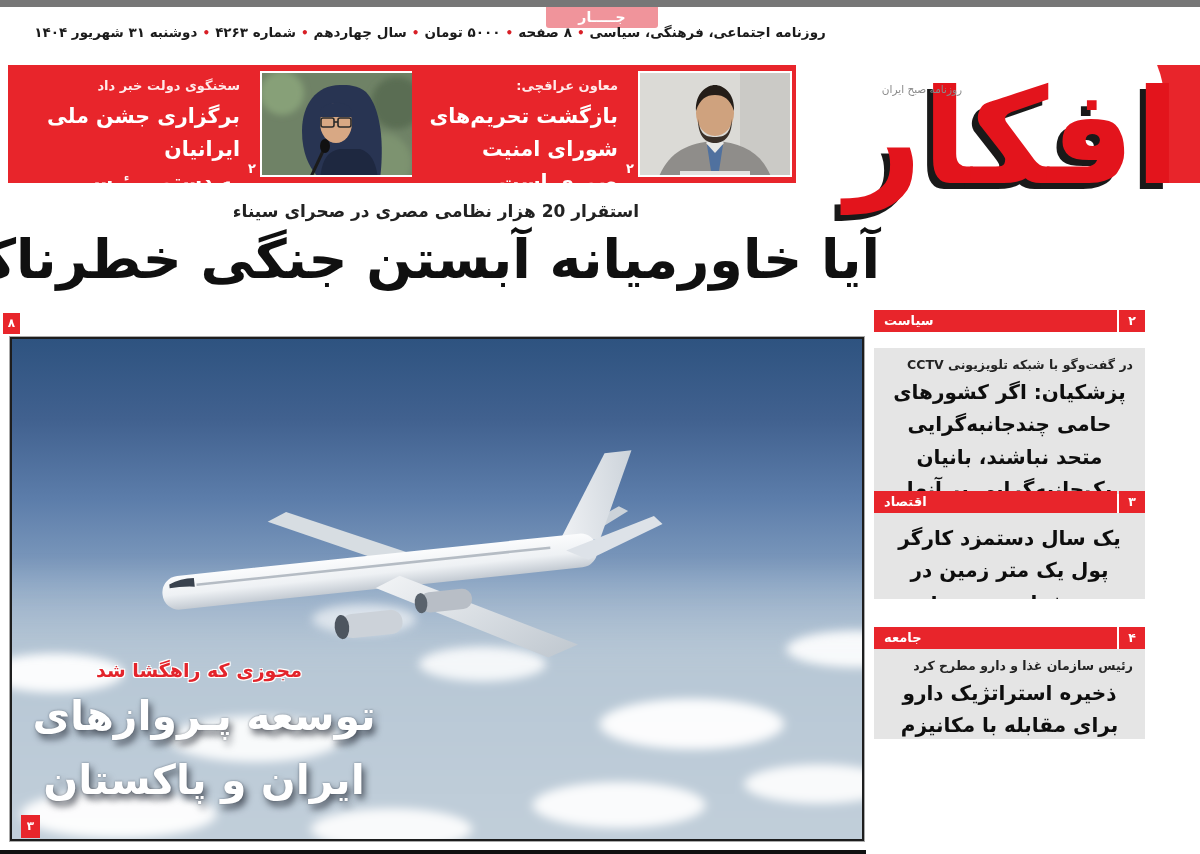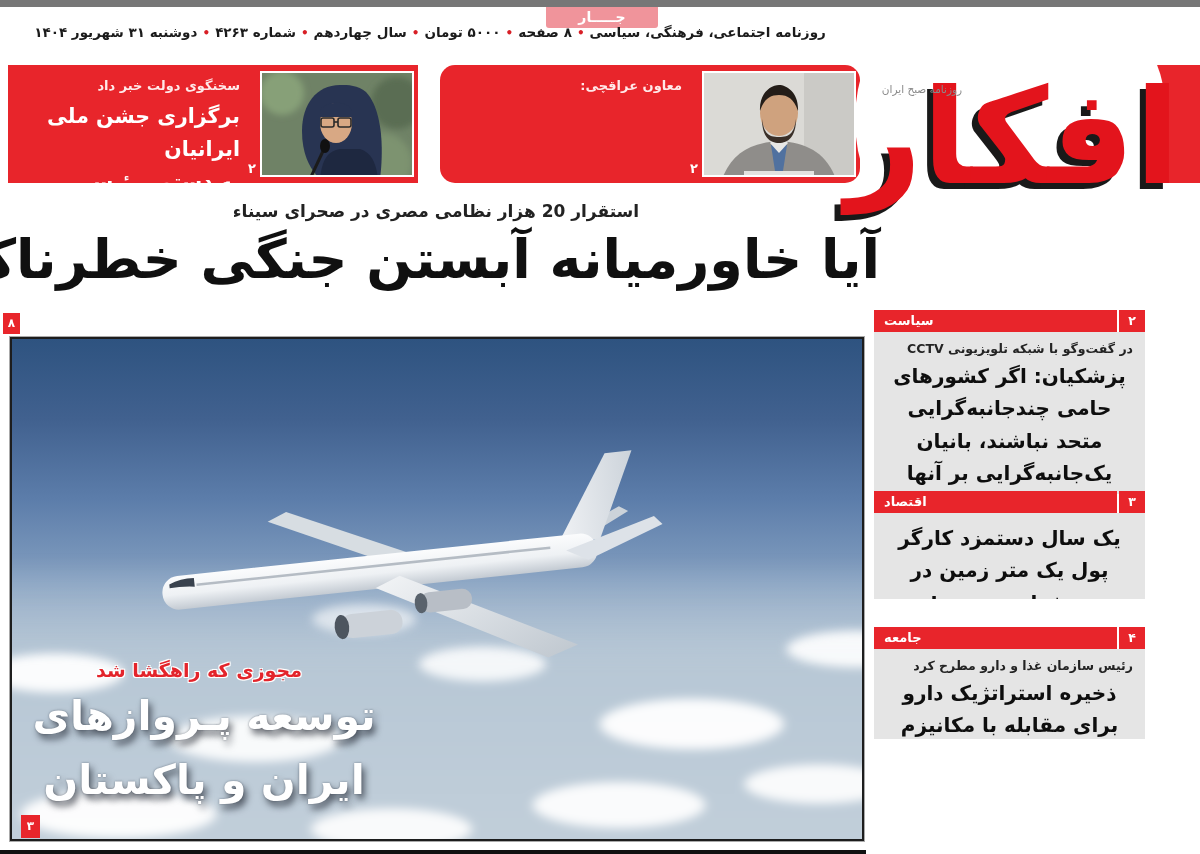--- a/index.html
+++ b/index.html
@@ -112,21 +112,21 @@
   }
   .sec-bar-inner{display:inline-block;direction:rtl;}
   .sec-chip{
     width:26px;margin-left:2px;background:#e8252b;color:#fff;font-size:12.5px;
     font-weight:bold;text-align:center;line-height:22px;
   }
   .sec-panel{flex:1;background:#e5e5e5;padding:9px 12px 6px 12px;direction:rtl;overflow:hidden;}
   .sec-kicker{font-size:12.5px;font-weight:bold;color:#242424;text-align:right;margin-bottom:4px;}
   .sec-kicker:empty{display:none;}
   .sec-headline{font-size:20px;font-weight:bold;color:#0e0e0e;text-align:center;line-height:1.62;}
-  .s1{top:303px;height:184px;}
+  .s1{top:303px;height:184px;gap:16px;}
   .s2{top:484px;height:108px;}
   .s3{top:620px;height:112px;}
   .s4{top:730px;height:115px;}
 </style>
 </head>
 <body>
 
 <div class="page">
 
   <div class="corner-logo">جـــــار</div>
@@ -160,23 +160,27 @@
         <path d="M58,38 C62,28 86,26 90,38 L90,44 L58,44 Z" fill="#283452"></path>
         <rect x="59" y="45" width="13" height="9" rx="2" fill="none" stroke="#2a2a2a" stroke-width="1.6"></rect>
         <rect x="76" y="45" width="13" height="9" rx="2" fill="none" stroke="#2a2a2a" stroke-width="1.6"></rect>
         <line x1="72" y1="49" x2="76" y2="49" stroke="#2a2a2a" stroke-width="1.6"></line>
         <line x1="48" y1="106" x2="62" y2="76" stroke="#1b1b1b" stroke-width="3"></line>
         <ellipse cx="63" cy="73" rx="5" ry="7" fill="#111"></ellipse>
       </svg>
     </div>
   </div>
 
-  <div class="story-box" style="left:440px;width:420px;border-radius:15px;">
+  <div class="story-box" style="left:412px;width:384px;">
     <div class="story-text">
       <div class="story-kicker">معاون عراقچی:</div>
+      <div class="story-headline">
+        <span>بازگشت تحریم‌های شورای امنیت</span><br>
+        <span>صوری است</span>
+      </div>
     </div>
     <div class="story-num">۲</div>
     <div class="photo">
       <svg width="150" height="106" viewBox="0 0 150 106">
         <rect width="150" height="106" fill="#dbdad6"></rect>
         <rect x="100" y="0" width="50" height="106" fill="#cbcac6"></rect>
         <path d="M18,106 C28,80 46,70 75,68 C104,70 122,80 132,106 Z" fill="#8f8d8a"></path>
         <polygon points="67,72 83,72 79,98 71,98" fill="#50719f"></polygon>
         <polygon points="66,70 75,80 84,70 80,66 70,66" fill="#e8e8e6"></polygon>
         <ellipse cx="75" cy="40" rx="19" ry="23" fill="#cfa27e"></ellipse>

